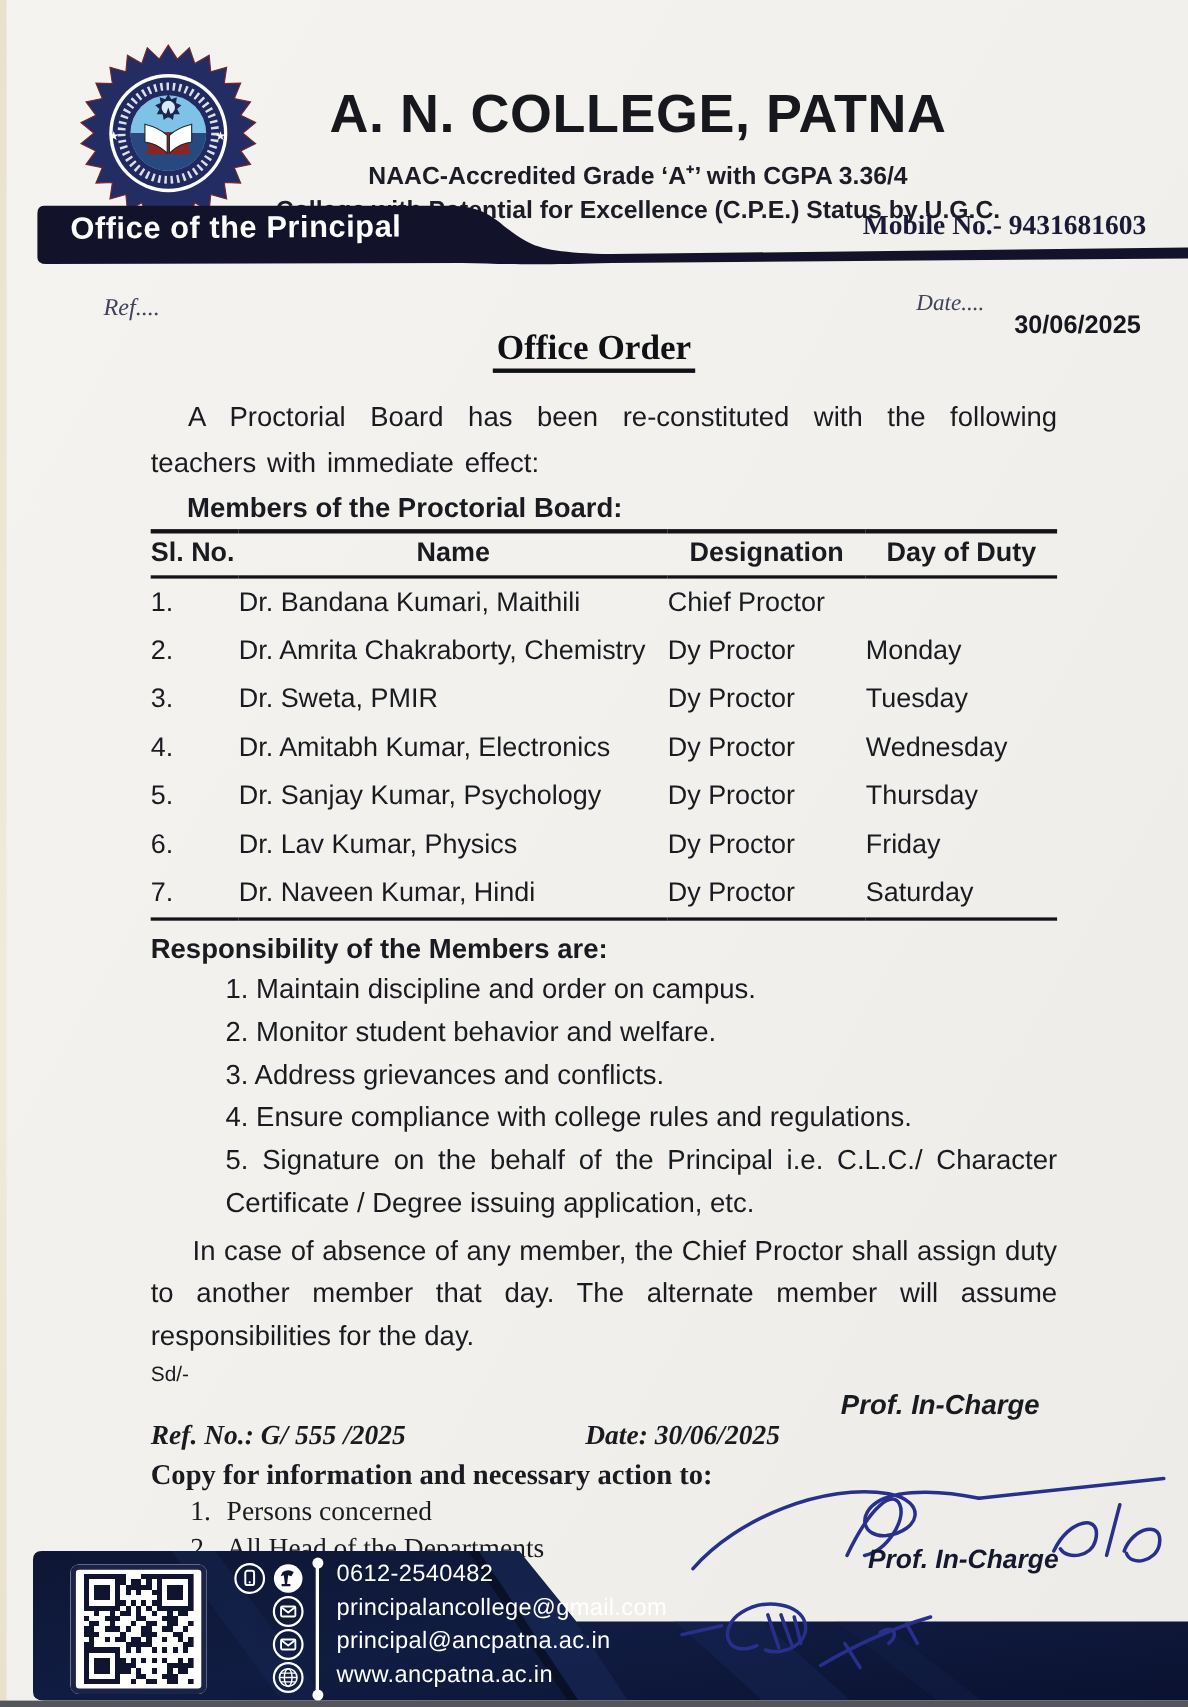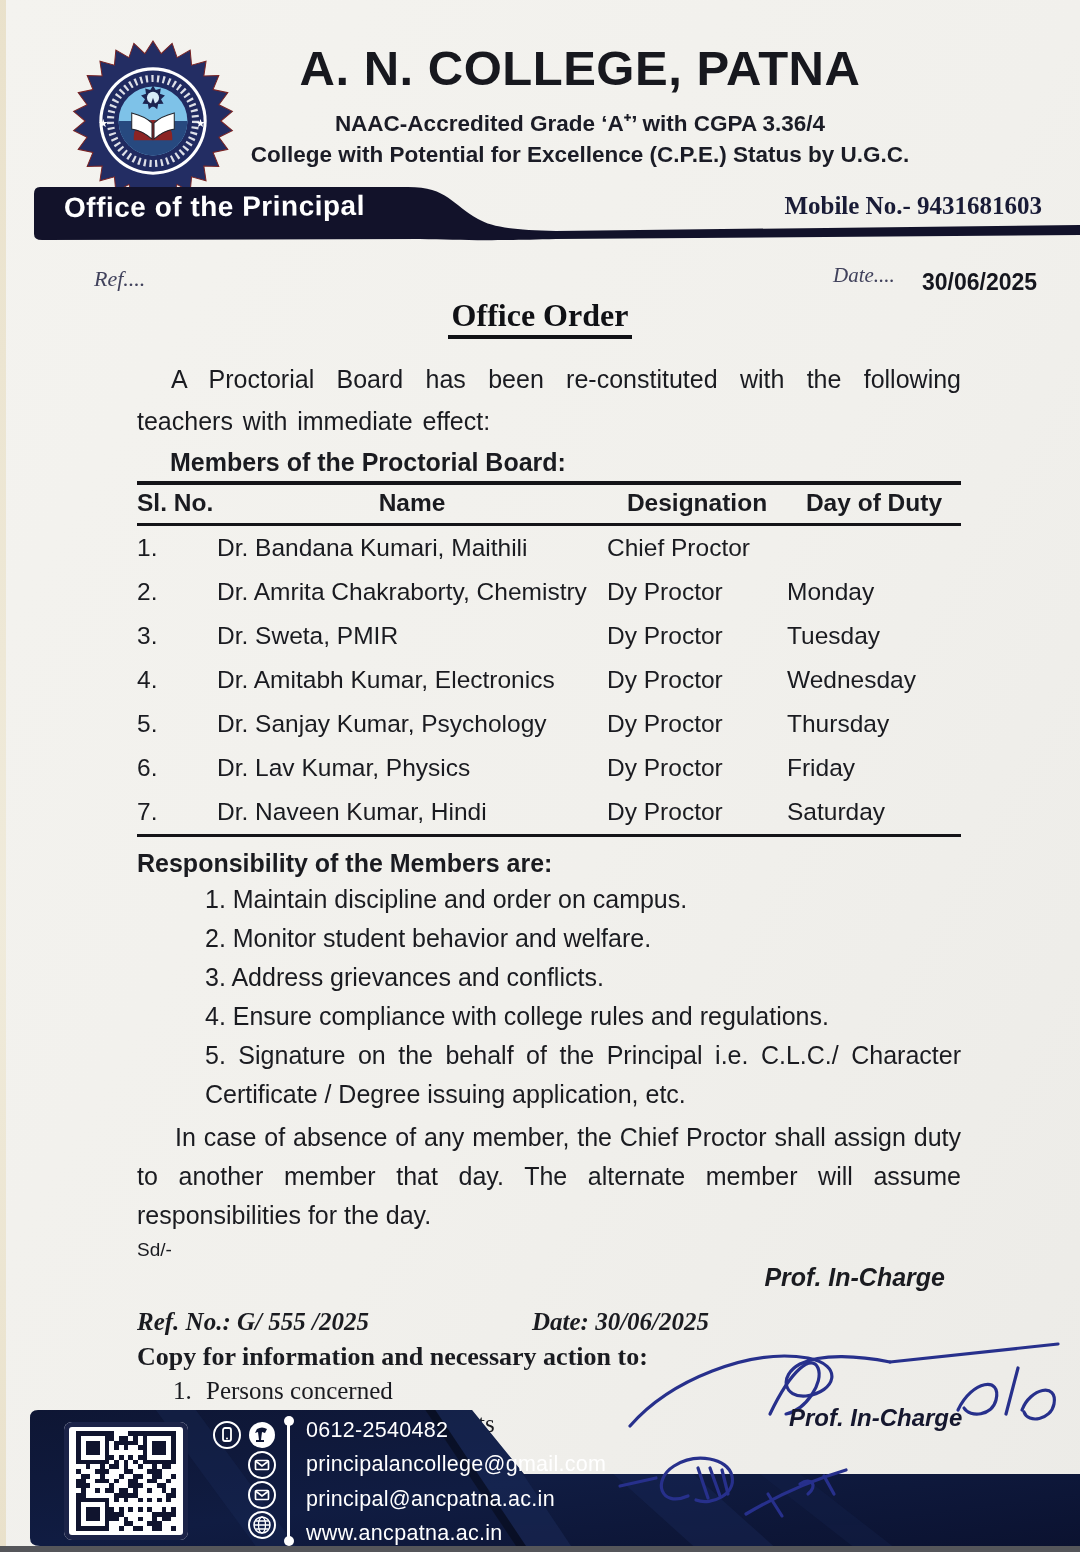--- a/index.html
+++ b/index.html
@@ -6,37 +6,37 @@
   .page{position:relative;width:1080px;height:1552px;margin:0 auto;overflow:hidden;
         background:linear-gradient(120deg,#f4f3ef 0%,#f1f0ec 55%,#ecebe7 100%);
         font-family:"Liberation Sans",sans-serif;color:#1a1b20;}
   .scan-edge{position:absolute;left:0;top:0;width:6px;height:100%;
         background:linear-gradient(#e7ddc2,#efe9d6 60%,#e7ddc2);opacity:.8;}
 
   
   .logo{position:absolute;left:72px;top:40px;width:162px;height:162px;}
   .head-center{position:absolute;left:150px;top:40px;width:860px;text-align:center;}
   .college-name{font-size:49px;font-weight:bold;letter-spacing:.5px;color:#17181e;
-        font-family:"Liberation Sans",sans-serif;}
+        font-family:"Liberation Sans",sans-serif;margin-top:36px;}
   .university{margin-top:6px;font-size:25px;font-weight:bold;color:#24264a;}
   .naac{margin-top:11px;font-size:22.5px;font-weight:bold;color:#1b1c26;}
   .cpe{margin-top:4px;font-size:22.5px;font-weight:bold;color:#1b1c26;}
 
   .banner-svg{position:absolute;left:0;top:180px;width:1080px;height:70px;}
   .banner-label{position:absolute;left:64px;top:191px;font-size:28px;font-weight:bold;
         color:#fff;letter-spacing:.5px;transform:rotate(-.4deg);}
   .mobile-no{position:absolute;right:38px;top:192px;font-family:"Liberation Serif",serif;
         font-weight:bold;font-size:25px;color:#191b36;}
 
   
   .ref-label{position:absolute;left:46px;top:266px;font-family:"Liberation Serif",serif;
         font-style:italic;font-size:22px;color:#41425c;margin-left:48px;}
   .date-label{position:absolute;left:833px;top:263px;font-family:"Liberation Serif",serif;
         font-style:italic;font-size:21px;color:#41425c;}
-  .date-value{position:absolute;left:922px;top:269px;font-size:23px;font-weight:bold;color:#15161e;}
+  .date-value{position:absolute;left:922px;top:282px;font-size:23px;font-weight:bold;color:#15161e;}
   .doc-title{position:absolute;left:0;top:297px;width:1080px;text-align:center;}
   .doc-title span{display:inline-block;font-family:"Liberation Serif",serif;font-weight:bold;
         font-size:32px;color:#101115;border-bottom:4px solid #101115;padding:0 4px 1px 4px;}
 
   
   .body{position:absolute;left:137px;top:358px;width:824px;}
   .intro{margin:0;font-size:25px;line-height:42px;text-align:justify;text-indent:34px;word-spacing:3px;}
   .members-heading{margin:6px 0 4px 33px;font-size:25px;font-weight:bold;}
 
   table.members{width:100%;border-collapse:collapse;border-top:4px solid #141418;
@@ -54,21 +54,21 @@
   td.c4{padding-left:3px;}
 
   .resp-heading{margin:12px 0 2px 0;font-size:25px;font-weight:bold;}
   .resp-item{margin:0 0 0 68px;font-size:25px;line-height:39px;text-align:justify;}
   .absence{margin:4px 0 0 0;font-size:25px;line-height:39px;text-align:justify;text-indent:38px;}
 
   .sd{margin:4px 0 0 0;text-align:left;padding-right:78px;font-size:19px;}
   .prof-incharge-top{margin:2px 0 0 0;text-align:right;padding-right:16px;font-size:25px;
         font-weight:bold;font-style:italic;}
 
-  .refno-row{display:flex;margin-top:16px;font-family:"Liberation Serif",serif;
+  .refno-row{display:flex;margin-top:0;font-family:"Liberation Serif",serif;
         font-weight:bold;font-style:italic;font-size:25px;}
   .refno-row .refno{width:395px;}
   .copy-heading{margin:6px 0 2px 0;font-family:"Liberation Serif",serif;font-weight:bold;font-size:26px;}
   .copy-item{margin:0 0 0 36px;font-family:"Liberation Serif",serif;font-size:25px;line-height:33px;}
   .copy-item .num{display:inline-block;width:33px;}
 
   
   .signature-svg{position:absolute;left:560px;top:1318px;width:520px;height:230px;z-index:5;}
   .prof-incharge-sig{position:absolute;left:789px;top:1404px;font-size:24px;font-weight:bold;
         font-style:italic;color:#15172e;z-index:6;}
@@ -82,21 +82,21 @@
   .qr-tile svg{width:100px;height:100px;}
   .contact{position:absolute;left:212px;top:14px;z-index:3;display:flex;align-items:stretch;}
   .icon-col{display:flex;flex-direction:column;justify-content:space-between;
         align-items:flex-end;padding:4px 10px 6px 0;}
   .icon-row{display:flex;gap:5px;}
   .divider{width:3px;background:#fff;border-radius:2px;position:relative;margin:6px 0;}
   .divider:before,.divider:after{content:"";position:absolute;left:-3.5px;width:10px;height:10px;
         border-radius:50%;background:#fff;}
   .divider:before{top:-6px;} .divider:after{bottom:-6px;}
   .text-col{display:flex;flex-direction:column;justify-content:space-between;
-        padding:2px 0 0 16px;}
+        padding:2px 0 11px 16px;}
   .contact-line{color:#fff;font-size:21.5px;letter-spacing:.3px;}
   .bottom-strip{position:absolute;left:0;bottom:0;width:100%;height:6px;background:#55565a;}
 </style>
 </head>
 <body>
 
 <div class="page">
   <div class="scan-edge"></div>
 
   <svg class="logo" viewBox="0 0 160 160">

